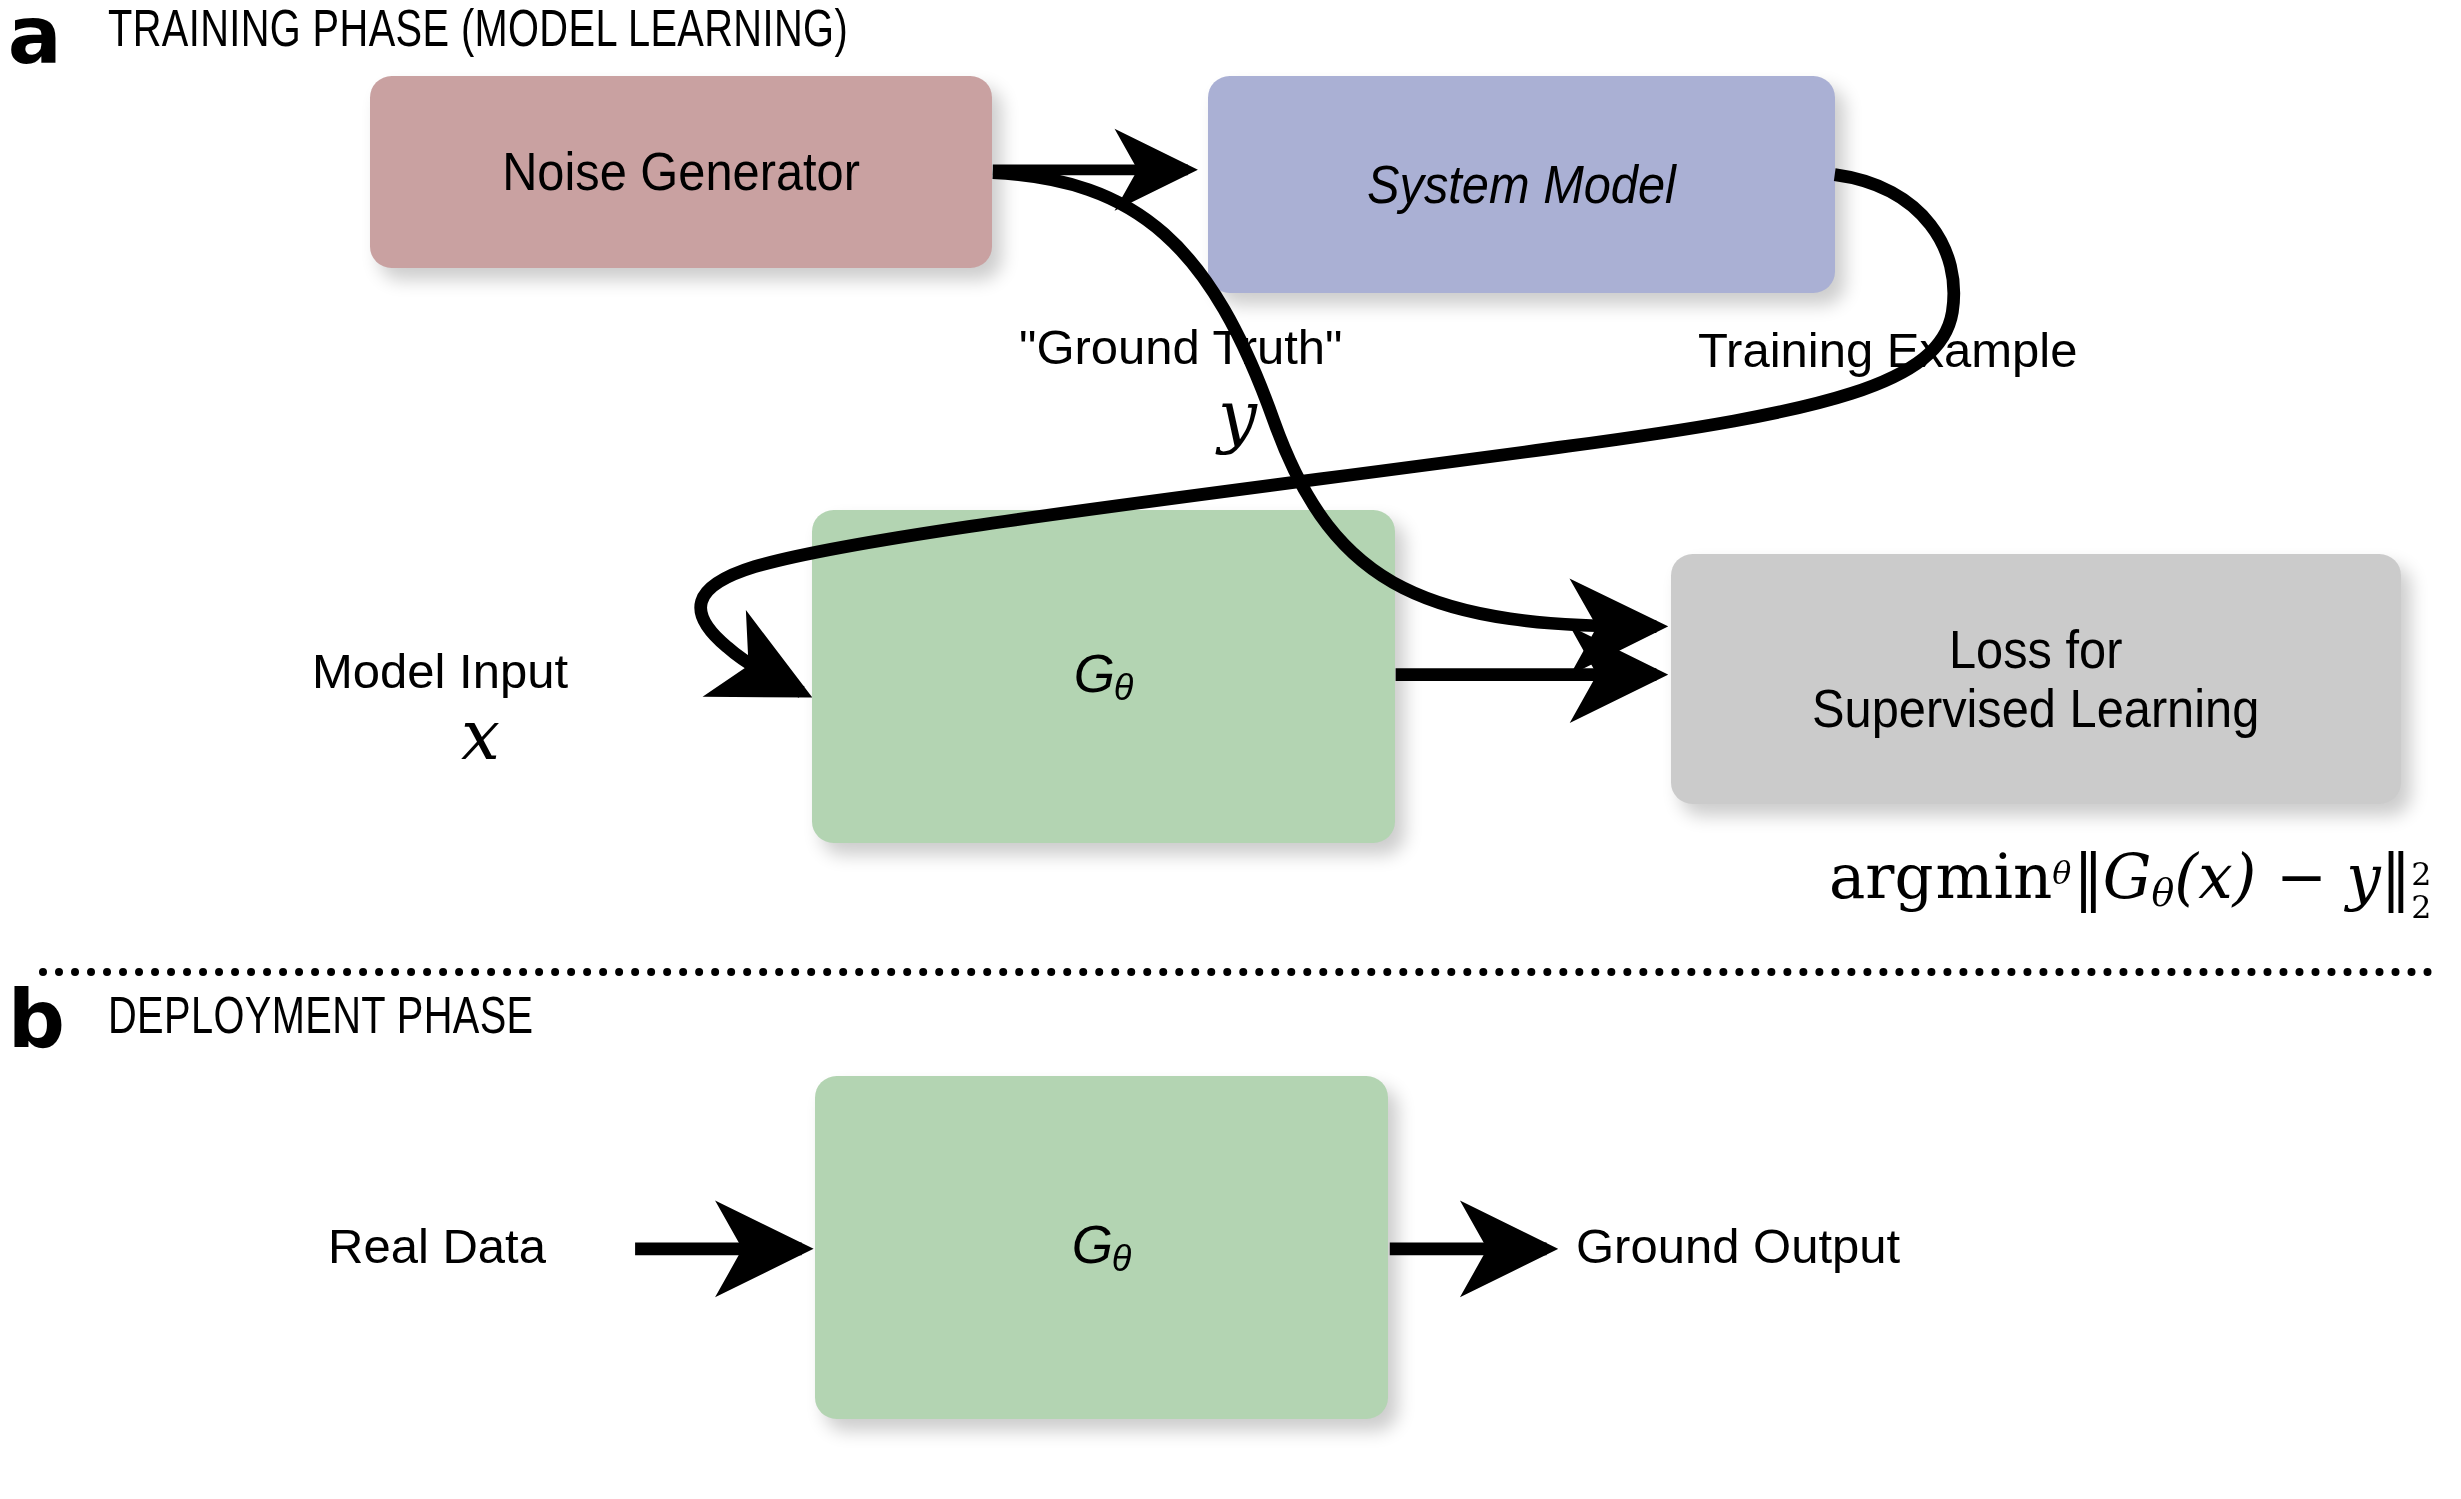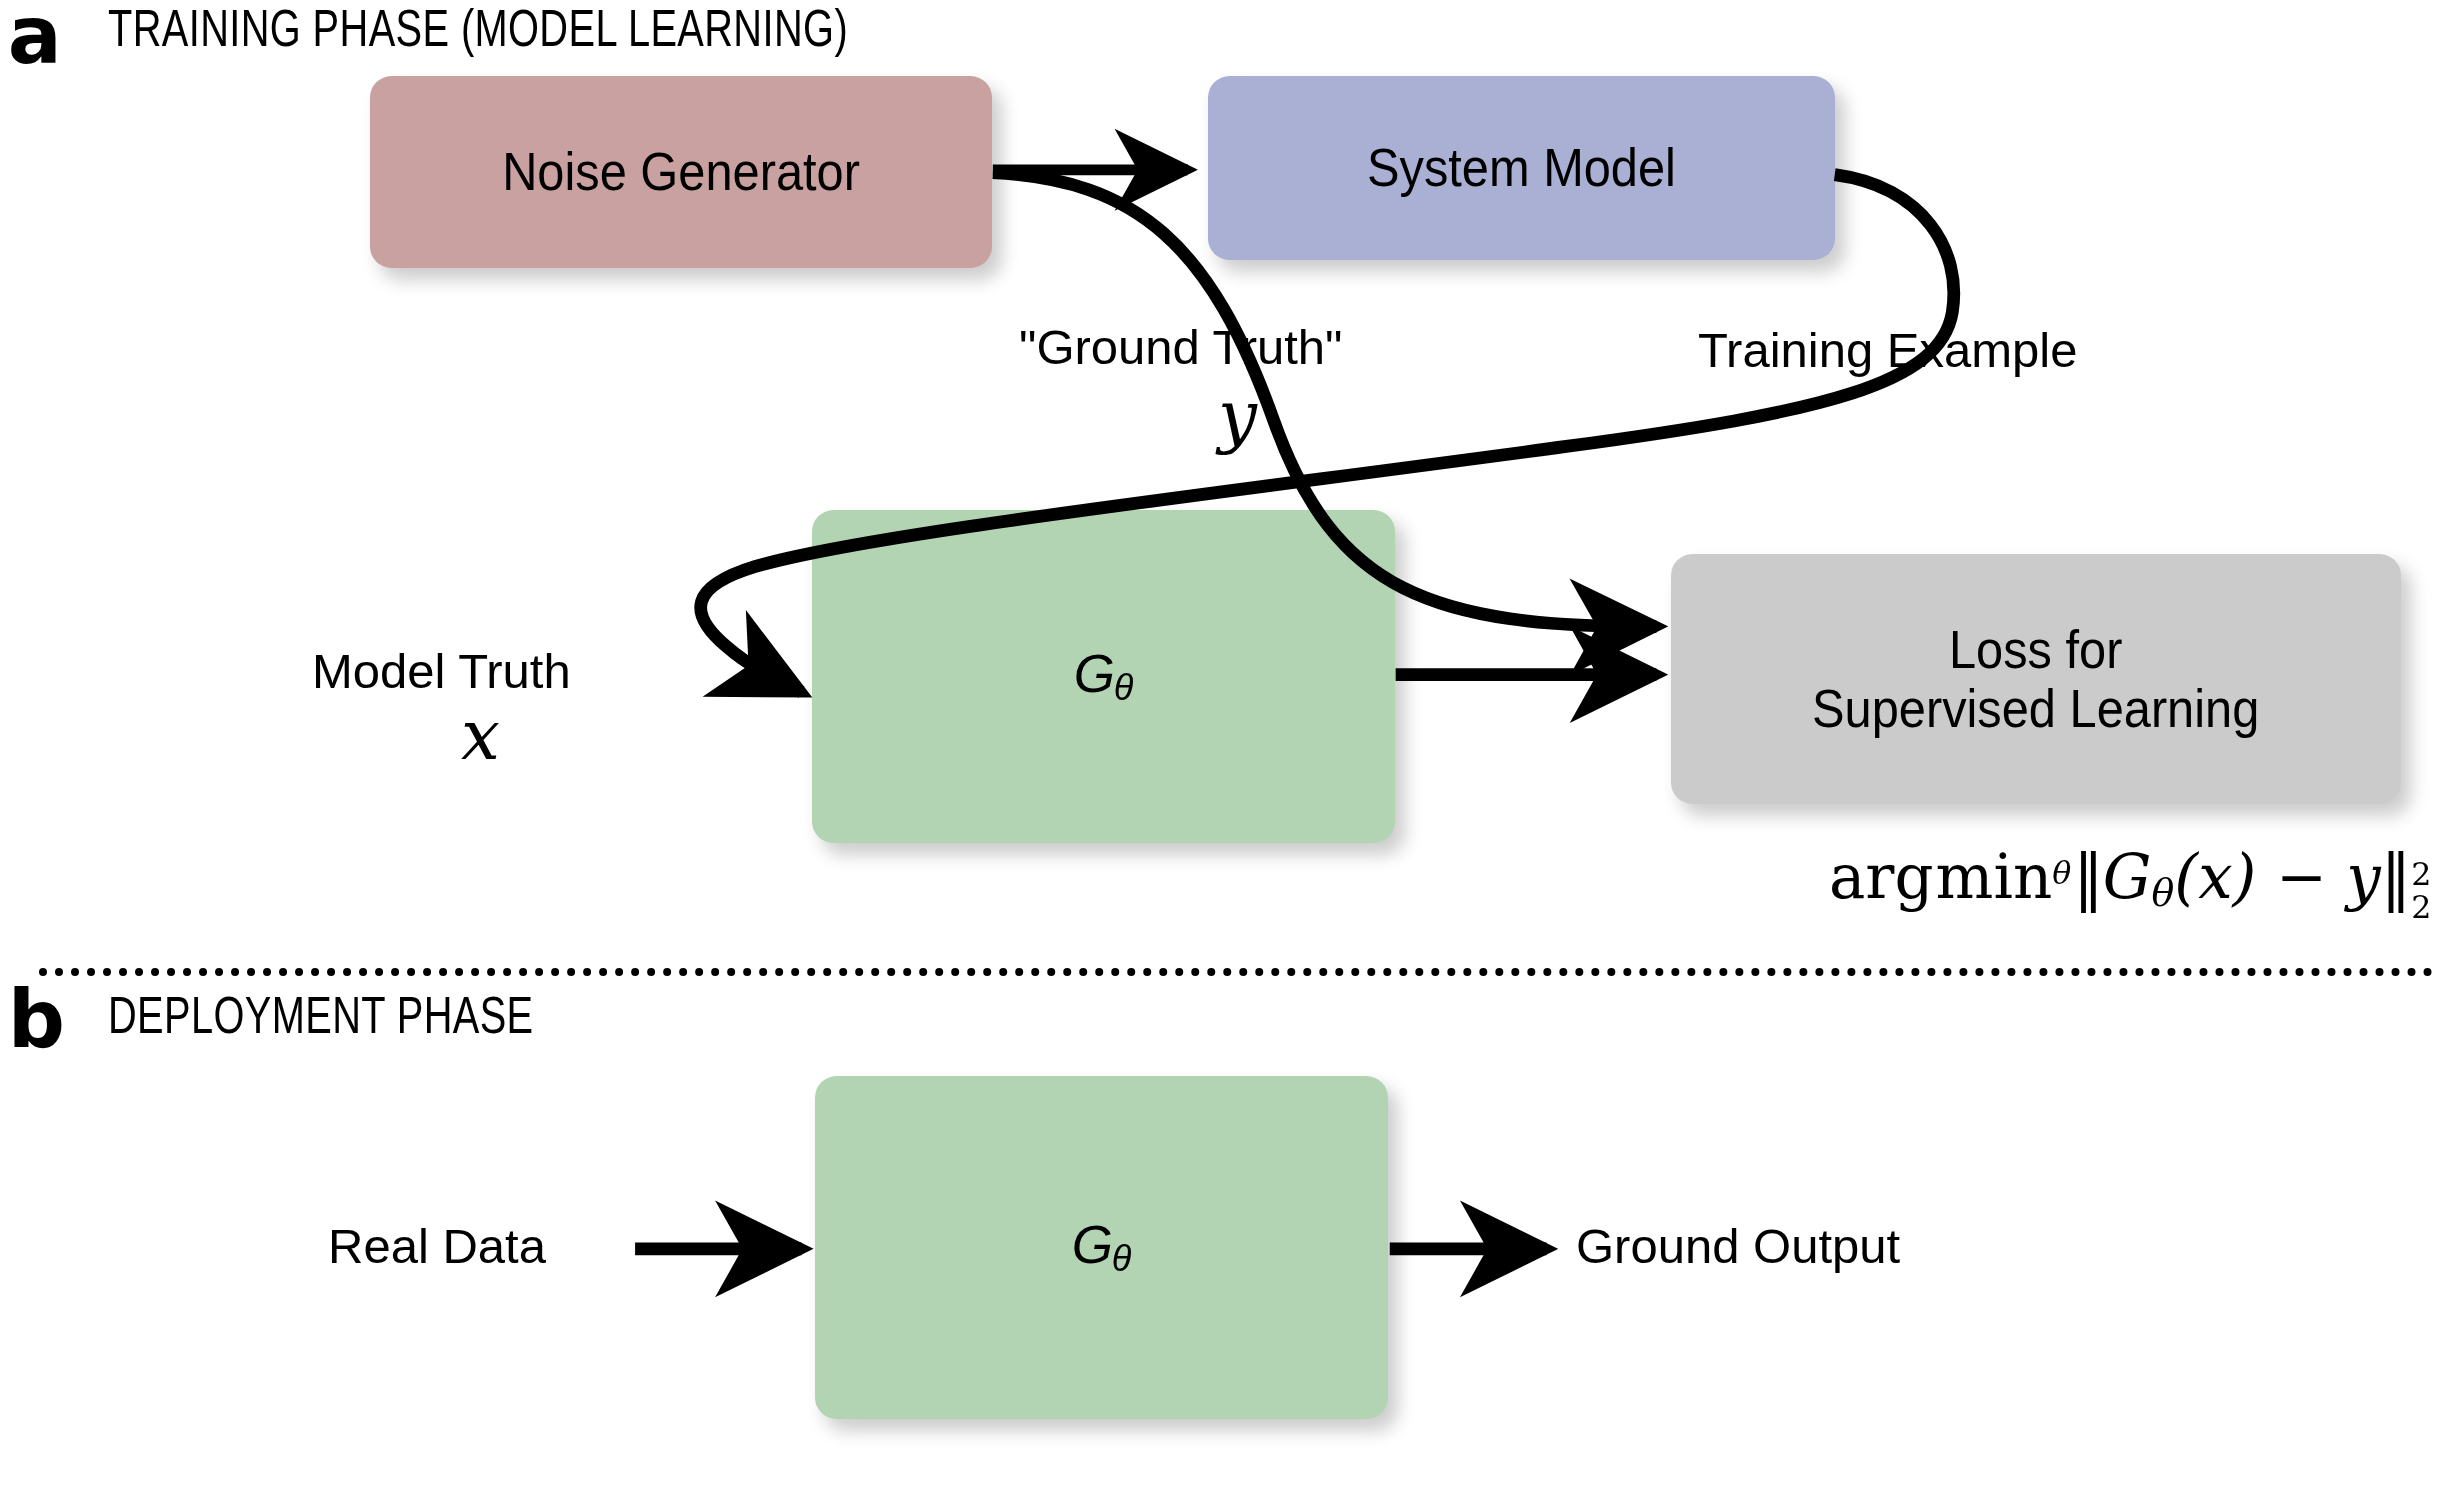--- a/index.html
+++ b/index.html
@@ -52,39 +52,39 @@
 
 <div id="stage">
 
   <div class="panel-letter" style="left:7.8px; top:-3.9px;">a</div>
   <div class="phase-title" style="left:108px; top:2.9px;">TRAINING PHASE (MODEL LEARNING)</div>
 
   <div class="node" id="node-noise" style="left:370px; top:76px; width:622px; height:192px; background:#c9a1a1;align-items:center;">
     <span class="node-label cond">Noise Generator</span>
   </div>
 
-  <div class="node" id="node-system" style="left:1208px; top:76px; width:627px; height:184px; background:#aab0d4;">
+  <div class="node" id="node-system" style="left:1208px; top:76px; width:627px; height:217px; background:#aab0d4;font-style:italic;">
     <span class="node-label cond">System Model</span>
   </div>
 
   <div class="node" id="node-gen-a" style="left:812px; top:510px; width:583px; height:333px; background:#b3d4b2;">
     <span class="node-label mathbox gtheta"><span>G</span><span class="sub">θ</span></span>
   </div>
 
   <div class="node" id="node-loss" style="left:1671px; top:554px; width:730px; height:250px; background:#cbcbcb;">
     <span class="node-label cond">Loss for
 Supervised Learning</span>
   </div>
 
   <div class="edge-label" style="left:1019px; top:323px;">"Ground Truth"</div>
   <div class="sym" style="left:1218px; top:382px;">y</div>
 
   <div class="edge-label" style="left:1698px; top:326px;">Training Example</div>
 
-  <div class="edge-label" style="left:312px; top:647px;">Model Truth</div>
+  <div class="edge-label" style="left:312px; top:647px;">Model Input</div>
   <div class="sym" style="left:461px; top:701px;">x</div>
 
   <div class="formula" style="left:1829px; top:846px;">
     <span>arg</span><span class="stack">
         <span class="top">min</span>
         <span class="bot">θ</span>
       </span><span class="nospace">‖</span><span class="it">G</span><span class="thsub">θ</span><span class="it">(x)</span>&nbsp;<span>−</span>&nbsp;<span class="it">y</span><span class="nospace">‖</span><span class="sup2">
         <span>2</span>
         <span>2</span>
       </span>

